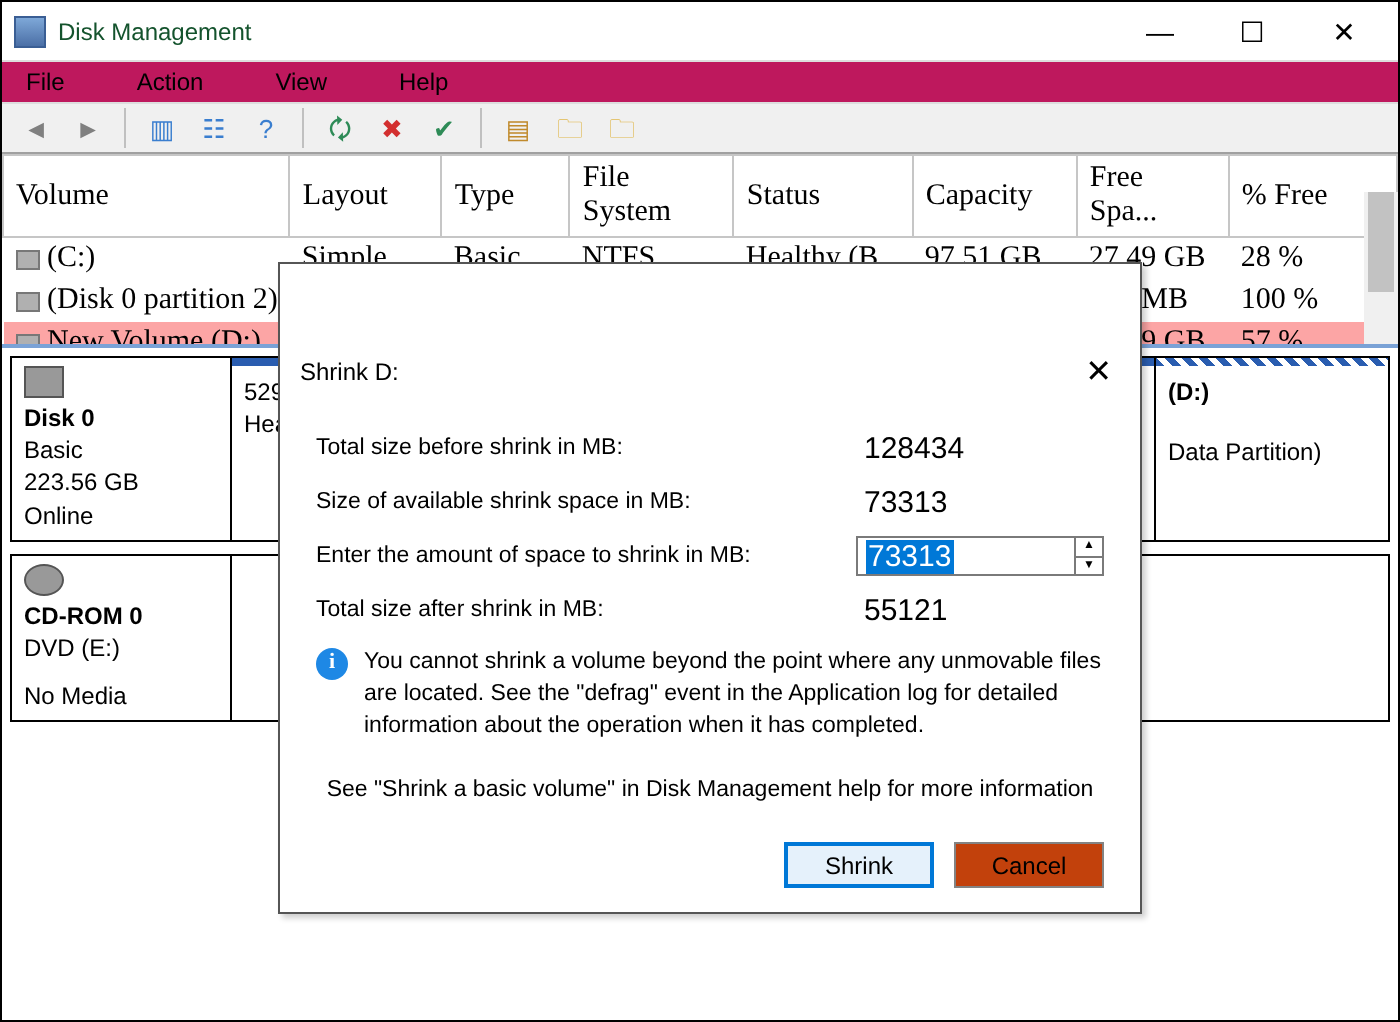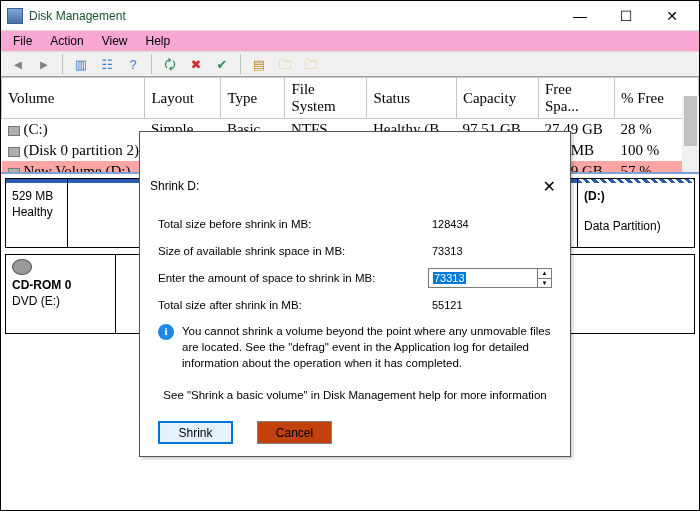--- a/index.html
+++ b/index.html
@@ -31,25 +31,25 @@
   }
   .titlebar .title { flex: 1; font-size: 12px; color: #14532d; }
   .win-btn {
     width: 46px; height: 28px;
     display: flex; align-items: center; justify-content: center;
     font-size: 14px; color: #000;
   }
   
   .menubar {
     height: 20px;
-    background: #f9a8d4;
+    background: #be185d;
     display: flex;
     align-items: center;
     padding: 0 4px;
-    gap: 2px;
+    gap: 20px;
   }
   .menuitem { padding: 2px 8px; }
   
   .toolbar {
     height: 26px;
     background: #f0f0f0;
     border-top: 1px solid #ddd;
     border-bottom: 1px solid #a0a0a0;
     display: flex;
     align-items: center;
@@ -168,21 +168,21 @@
   }
   .dlg-row .lbl {
     flex: 1;
     font-size: 11.5px;
   }
   .dlg-row .val {
     width: 110px;
     height: 20px;
     border: 1px solid #7a7a7a;
     padding: 2px 4px;
-    font-size: 11px;
+    font-size: 15px;
     background: #fff;
     display:flex; align-items:center;
   }
   .dlg-row .val.readonly { border: none; }
   .dlg-row .val.sel { border: 1px solid #7a7a7a; position: relative; }
   .dlg-row .val.sel .selected-text { background: #0078d7; color: #fff; padding: 0 1px; }
   .spinner {
     width: 14px; height: 20px;
     border: 1px solid #7a7a7a;
     border-left: none;
@@ -208,21 +208,22 @@
     flex-shrink: 0;
     margin-top: 1px;
   }
   .dlg-help {
     font-size: 11.5px;
     text-align: center;
     margin: 18px 0 12px 0;
   }
   .dlg-buttons {
     display: flex;
-    gap: 24px;
+    justify-content: flex-end;
+    gap: 10px;
     margin-top: 20px;
   }
   .dlg-buttons button {
     width: 75px; height: 23px;
     border: 1px solid #838383;
     background: #c2410c;
     font-size: 12px;
     font-family: inherit;
   }
   .dlg-buttons button.default {
@@ -341,20 +342,27 @@
         </tr>
       </tbody>
   </table>
   <div class="scroll-v">
       <div class="thumb"></div>
     </div>
 </div>
 
 <div class="disk-zone" style="height:220px;">
   <div class="disk-row">
+    <div class="disk-head">
+      <div class="dicon"></div>
+      <b>Disk 0</b>
+      <span>Basic</span>
+      <span>223.56 GB</span>
+      <span>Online</span>
+    </div>
     <div class="disk-parts">
       <div class="part" style="width:62px">
         <div style="height:6px"></div>
         <div>529 MB</div>
         <div>Healthy</div>
       </div>
       <div class="part" style="flex:1">
           <div style="height:6px"></div>
         </div>
       <div class="part selected" style="width:116px">
@@ -364,20 +372,21 @@
         <div>Data Partition)</div>
       </div>
     </div>
   </div>
   <div class="disk-row" style="min-height:80px">
     <div class="disk-head">
       <div class="dicon" style="border-radius:50%"></div>
       <b>CD-ROM 0</b>
       <span>DVD (E:)</span>
       <div style="height:8px"></div>
+      <span>No Media</span>
     </div>
     <div class="disk-parts"></div>
   </div>
 </div>
 
 <div class="dialog">
   <div class="dlg-title">
     <div class="t">Shrink D:</div>
     <div style="font-size:16px;padding:0 6px;">✕</div>
   </div>

